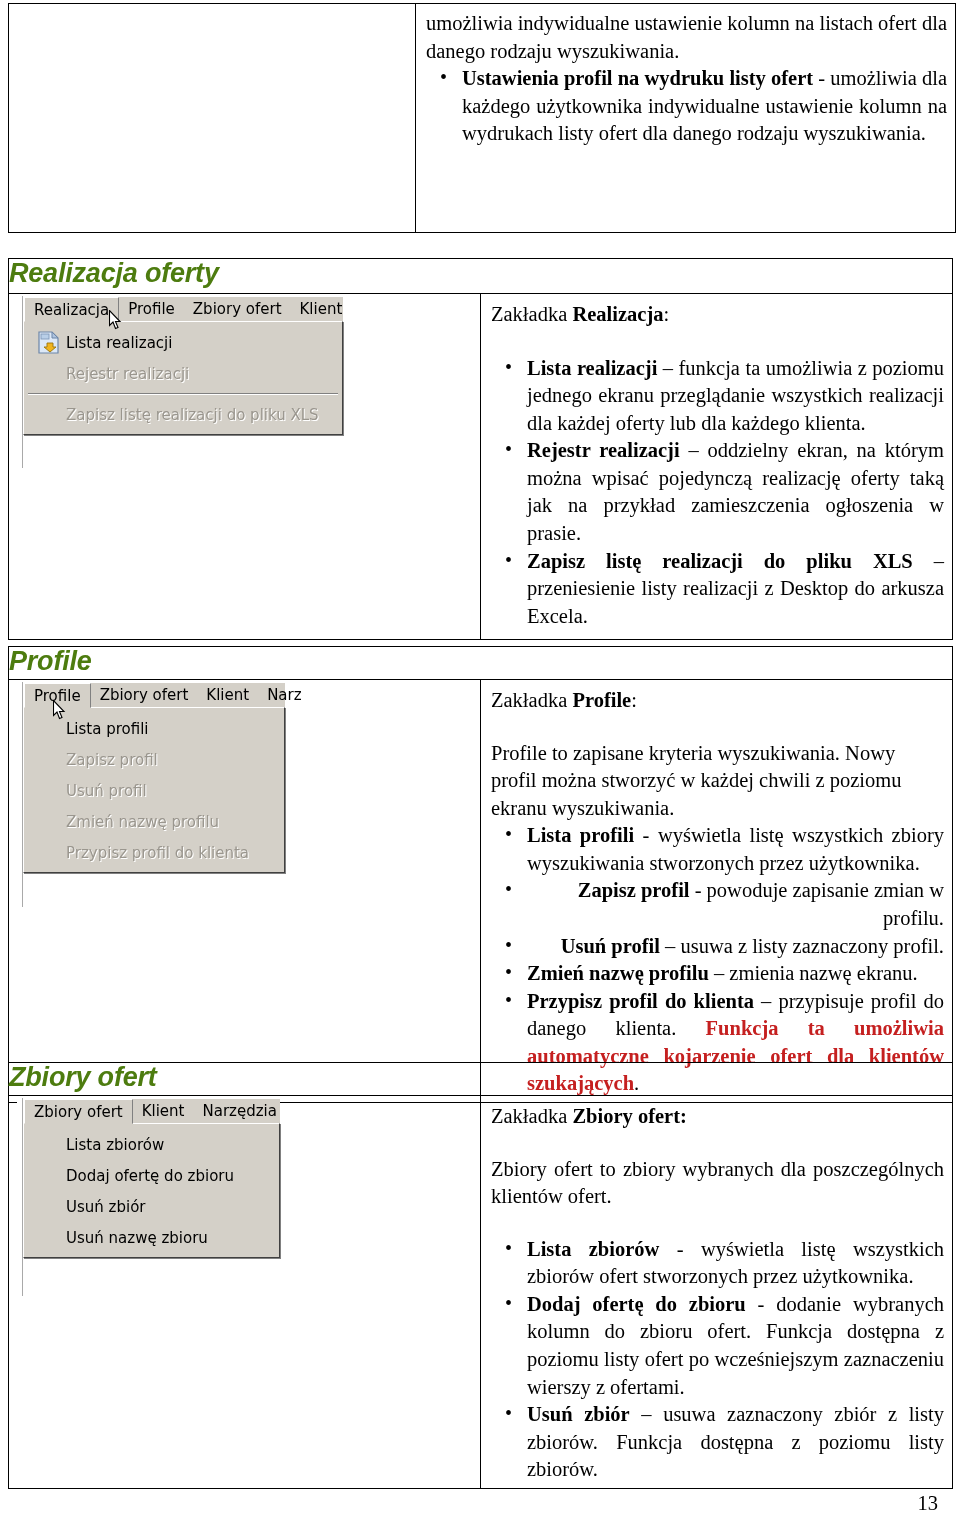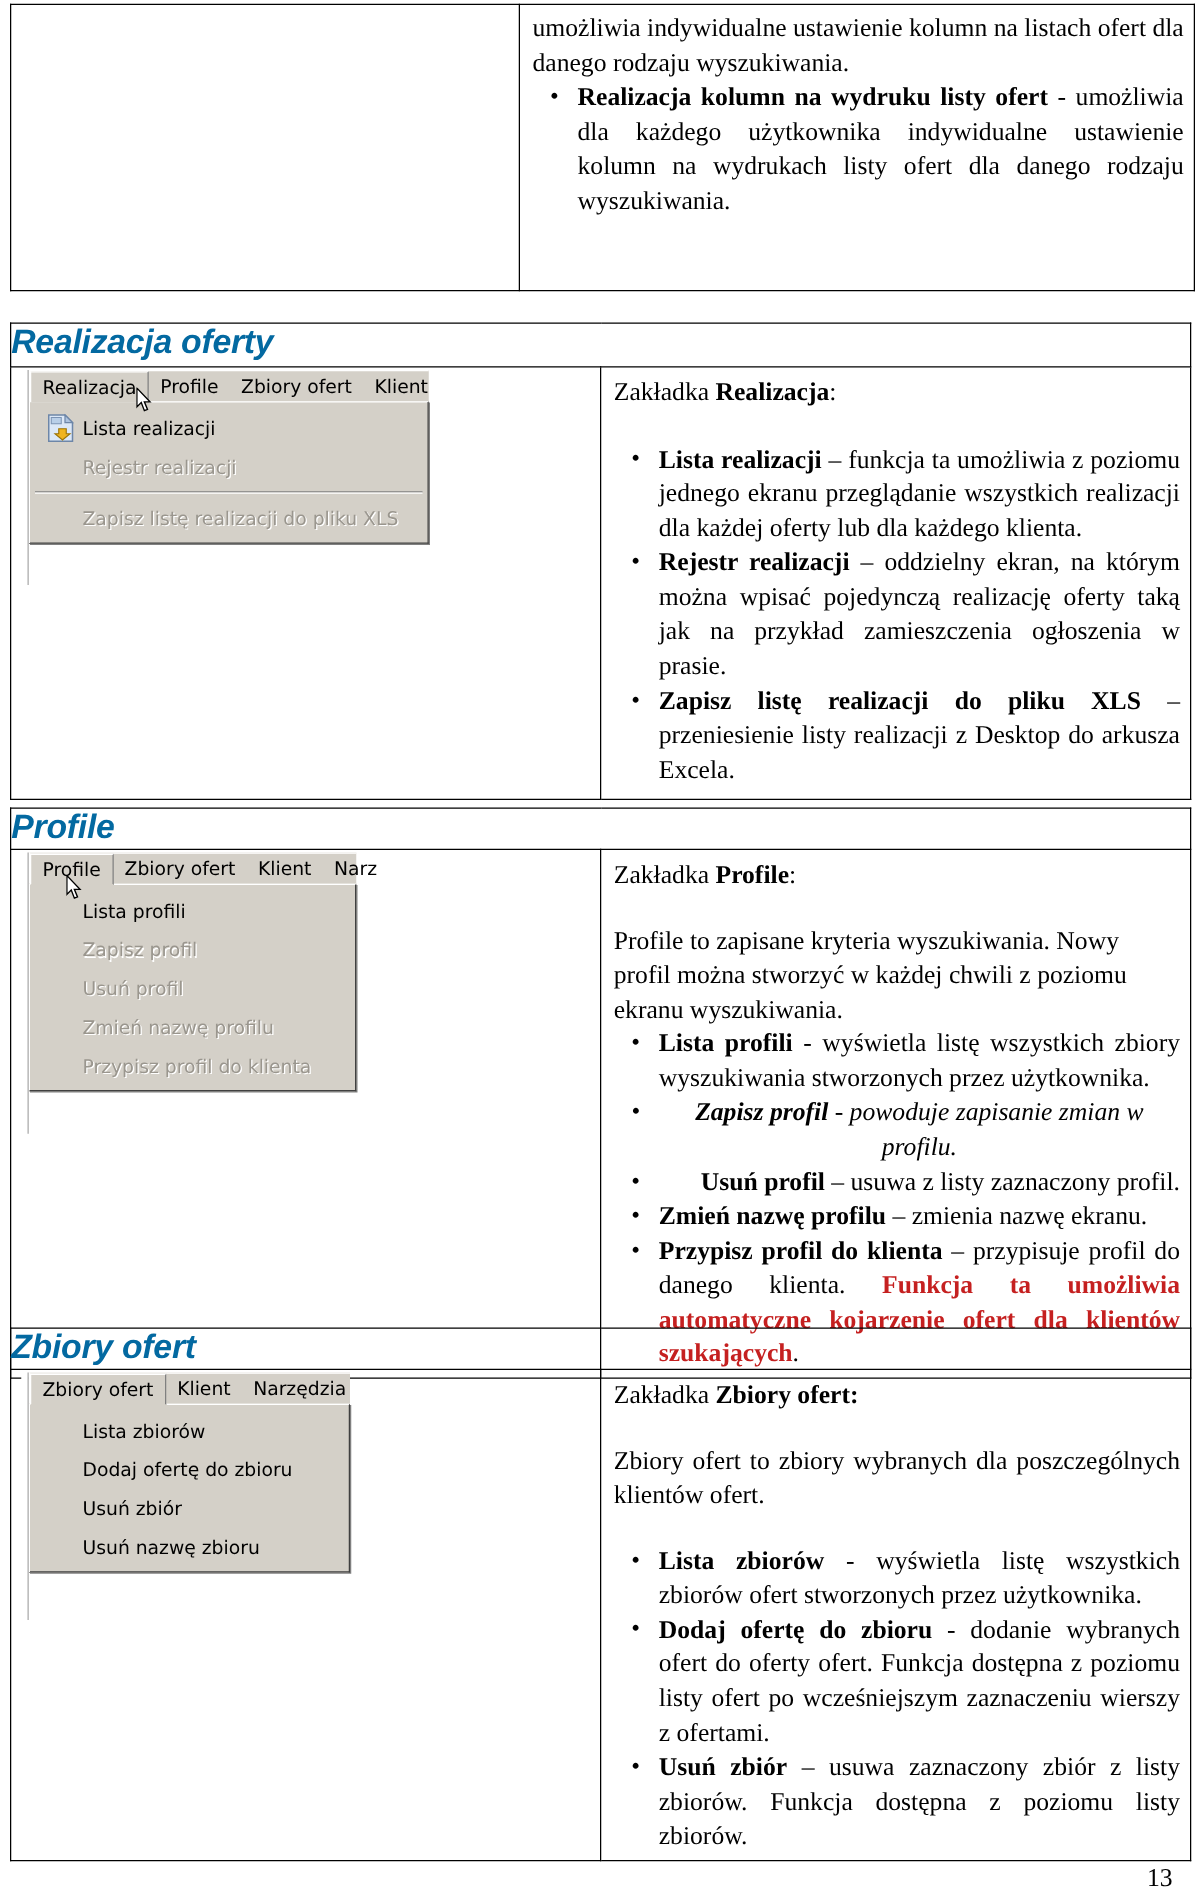--- a/index.html
+++ b/index.html
@@ -86,21 +86,21 @@
   
   .sect-table { position: absolute; }
   .sect-head-cell {
     padding: 2px 4px 2px 10px;
   }
   .sect-head {
     font-family: "Liberation Sans", "DejaVu Sans", sans-serif;
     font-style: italic;
     font-weight: bold;
     font-size: 27px;
-    color: #0369a1;
+    color: #4d7c0f;
     letter-spacing: -0.2px;
     line-height: 1.05;
   }
 
   
   .shot {
     position: relative;
     font-family: "DejaVu Sans", "Liberation Sans", sans-serif;
     -webkit-font-smoothing: none;
   }
@@ -190,21 +190,21 @@
   <table class="doc-table" id="table-top">
     <tbody>
         <tr>
       <td class="c-left">
         <div class="cell-pad"></div>
       </td>
       <td class="c-right">
         <div class="cell-pad" style="padding-top:6px;">
           <p class="btext">umożliwia indywidualne ustawienie kolumn na listach ofert dla danego rodzaju wyszukiwania.</p>
           <ul class="bl">
-            <li><span class="b">Realizacja kolumn na wydruku listy ofert</span><span> - umożliwia dla każdego użytkownika indywidualne ustawienie kolumn na wydrukach listy ofert dla danego rodzaju wyszukiwania.</span></li>
+            <li><span class="b">Ustawienia profil na wydruku listy ofert</span><span> - umożliwia dla każdego użytkownika indywidualne ustawienie kolumn na wydrukach listy ofert dla danego rodzaju wyszukiwania.</span></li>
           </ul>
         </div>
       </td>
     </tr>
   </tbody>
     </table>
 
   <table class="doc-table sect-table" id="sect-realizacja" style="left:8px; top:258px; width:945px;">
     <tbody>
         <tr>
@@ -337,21 +337,21 @@
         </div>
       </td>
 
       <td style="width:660px;">
         <div class="cell-pad" style="padding-top:7px;">
           <p class="btext nojust"><span>Zakładka </span><span class="b">Profile</span><span>:</span></p>
           <div style="height:25px;"></div>
           <p class="btext nojust">Profile to zapisane kryteria wyszukiwania.  Nowy profil można stworzyć w każdej chwili z poziomu ekranu wyszukiwania.</p>
           <ul class="bl">
             <li><span class="b">Lista profili</span><span> -  wyświetla listę wszystkich zbiory wyszukiwania stworzonych przez użytkownika.</span></li>
-            <li class="nojust" style="text-align:center;font-style:italic;"><span class="b">Zapisz profil</span><span> -  powoduje zapisanie zmian w profilu.</span></li>
+            <li class="nojust" style="text-align:right;"><span class="b">Zapisz profil</span><span> -  powoduje zapisanie zmian w profilu.</span></li>
             <li style="text-align:right;"><span class="b">Usuń profil</span><span> – usuwa z listy zaznaczony profil.</span></li>
             <li style="text-align:left;"><span class="b">Zmień nazwę profilu</span><span> – zmienia nazwę ekranu.</span></li>
             <li><span class="b">Przypisz profil do klienta</span><span> – przypisuje profil do danego klienta. </span><span class="b red">Funkcja ta umożliwia automatyczne kojarzenie ofert dla klientów szukających</span><span>.</span></li>
           </ul>
         </div>
       </td>
     </tr>
   </tbody>
     </table>
 
@@ -401,21 +401,21 @@
       </td>
 
       <td style="width:665px;">
         <div class="cell-pad" style="padding-top:7px;">
           <p class="btext nojust"><span>Zakładka </span><span class="b">Zbiory ofert:</span><span></span></p>
           <div style="height:25px;"></div>
           <p class="btext">Zbiory ofert to zbiory wybranych dla poszczególnych klientów ofert.</p>
           <div style="height:25px;"></div>
           <ul class="bl">
             <li><span class="b">Lista zbiorów</span><span> -  wyświetla listę wszystkich zbiorów ofert stworzonych przez użytkownika.</span></li>
-            <li><span class="b">Dodaj ofertę do zbioru</span><span> -  dodanie wybranych ofert do oferty ofert. Funkcja dostępna z poziomu listy ofert po wcześniejszym zaznaczeniu wierszy z ofertami.</span></li>
+            <li><span class="b">Dodaj ofertę do zbioru</span><span> -  dodanie wybranych kolumn do zbioru ofert. Funkcja dostępna z poziomu listy ofert po wcześniejszym zaznaczeniu wierszy z ofertami.</span></li>
             <li><span class="b">Usuń zbiór</span><span> – usuwa zaznaczony zbiór z listy zbiorów. Funkcja dostępna z poziomu listy zbiorów.</span></li>
           </ul>
         </div>
       </td>
     </tr>
   </tbody>
     </table>
 
   <div class="pageno">13</div>
 

